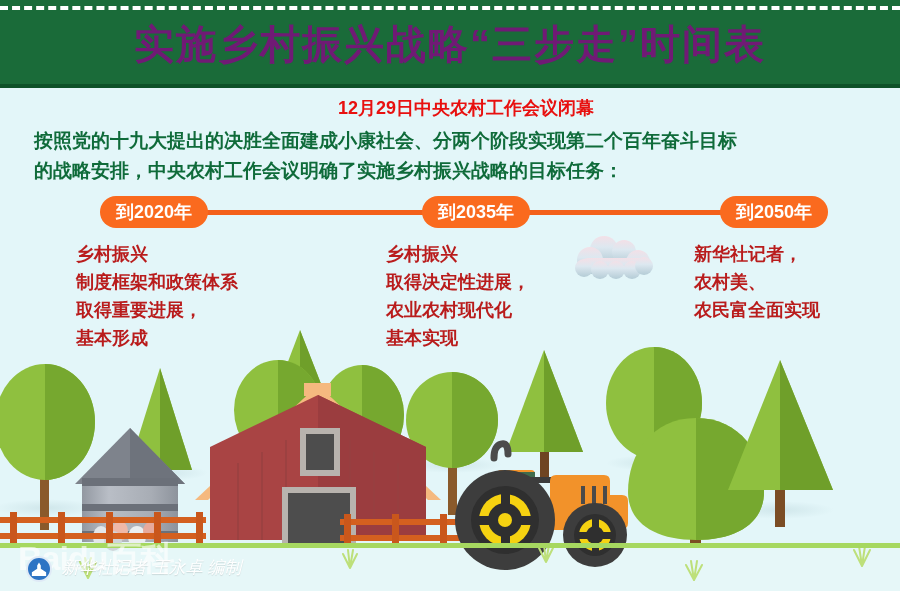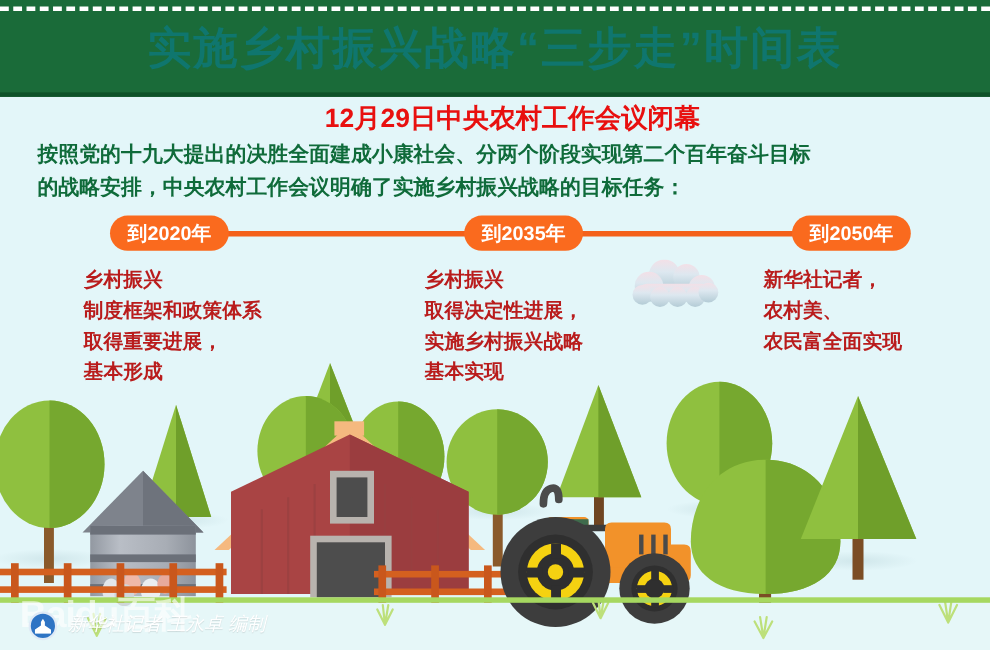--- a/index.html
+++ b/index.html
@@ -28,32 +28,32 @@
     position:absolute; left:0; top:6px; width:900px; height:0;
     border-top:4px dashed #ffffff;
   }
   .banner-bottom{
     position:absolute; left:0; bottom:0; width:900px; height:4px;
     background:#0e5229;
   }
   .banner-title{
     position:absolute; left:0; top:17px; width:900px;
     text-align:center;
-    color:#0f766e;
+    color:#701a75;
     font-size:40px; font-weight:bold;
     letter-spacing:2px;
     line-height:54px;
     white-space:nowrap;
   }
 
   
   .subhead{
     position:absolute; left:0; top:96px; width:900px;
     text-align:center;
-    color:#e8100f; font-weight:bold; font-size:24px;
+    color:#e8100f; font-weight:bold; font-size:18px;
     line-height:24px;
     padding-left:32px;
   }
   .body-text{
     position:absolute; left:34px; top:126px; width:840px;
     color:#0f6b3a; font-weight:bold; font-size:19px;
     line-height:30px;
   }
   .body-text p{ white-space:nowrap; }
 
@@ -408,21 +408,21 @@
   <div class="col c1">
     <div>乡村振兴</div>
     <div>制度框架和政策体系</div>
     <div>取得重要进展，</div>
     <div>基本形成</div>
   </div>
 
   <div class="col c2">
     <div>乡村振兴</div>
     <div>取得决定性进展，</div>
-    <div>实施乡村振兴战略</div>
+    <div>农业农村现代化</div>
     <div>基本实现</div>
   </div>
 
   <div class="col c3">
     <div>新华社记者，</div>
     <div>农村美、</div>
     <div>农民富全面实现</div>
   </div>
 
   <div class="watermark">Baidu百科</div>

